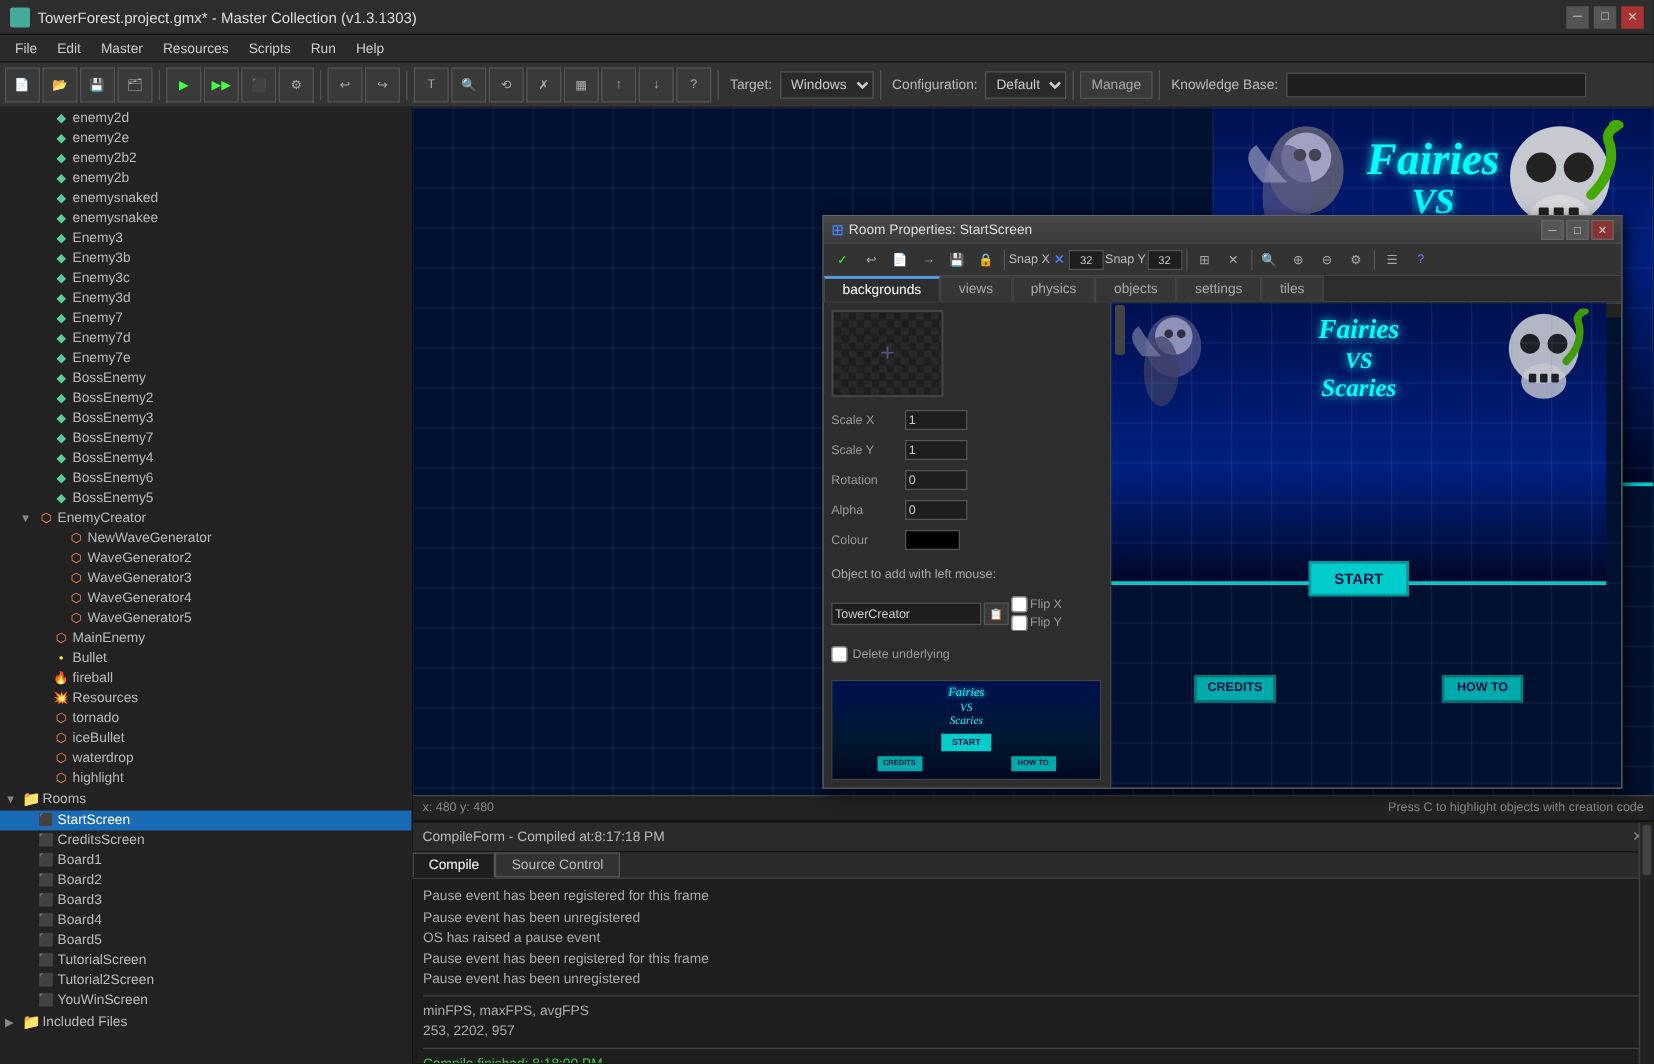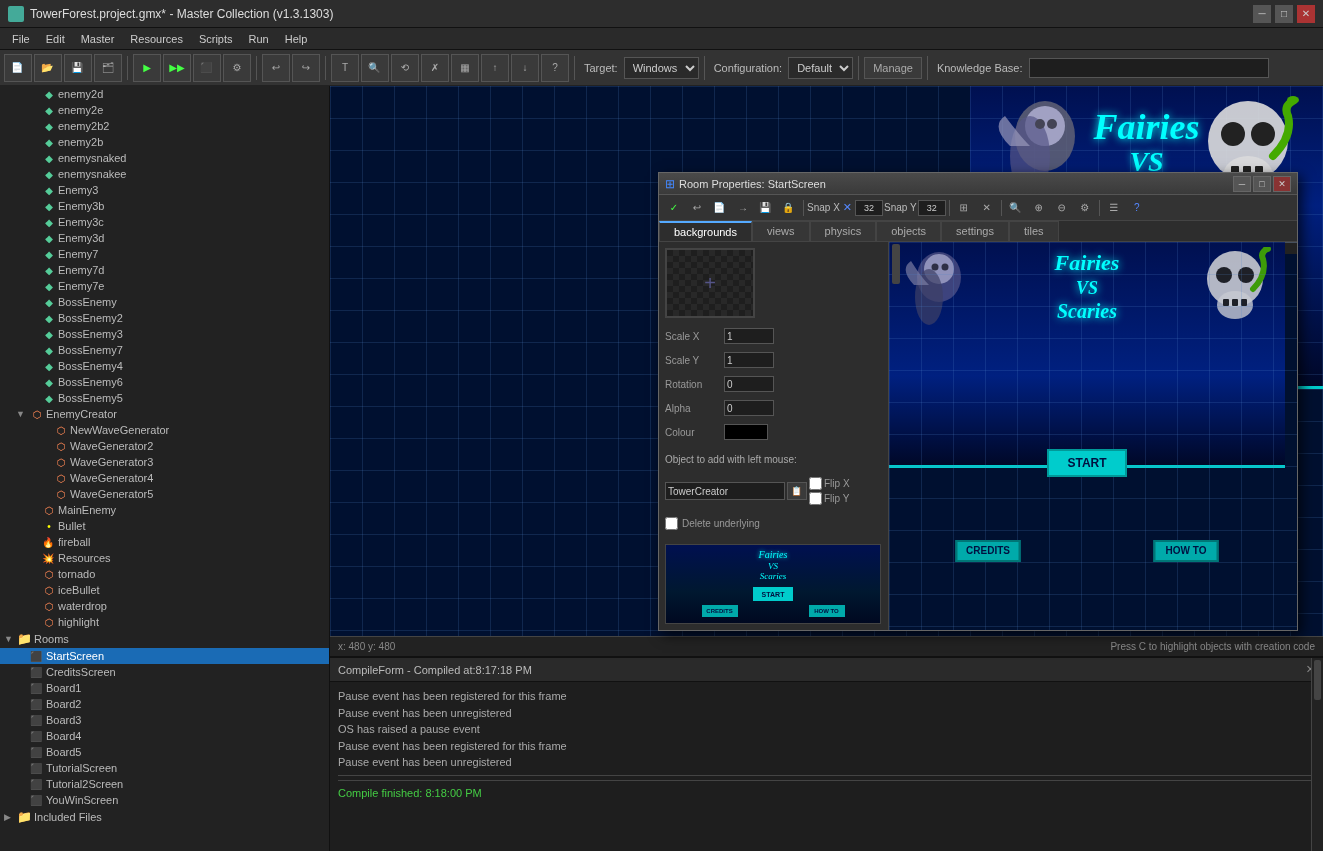--- a/index.html
+++ b/index.html
@@ -1156,27 +1156,33 @@
           <div class="rw-hscroll"></div>
         </div>
       </div>
     </div>
 
     <div id="bottom-panel">
       <div class="compile-header">
         <span>CompileForm - Compiled at:8:17:18 PM</span>
         <button style="background:transparent;border:none;color:#888;cursor:pointer;font-size:11px;">✕</button>
       </div>
+      <div style="display:flex;background:#2a2a2a;border-bottom:1px solid #444;">
+        <div class="compile-tab active">Compile</div>
+        <div class="compile-tab">Source Control</div>
+      </div>
       <div class="log-content">
         <div class="log-line">Pause event has been registered for this frame</div>
         <div class="log-line">Pause event has been unregistered</div>
         <div class="log-line">OS has raised a pause event</div>
         <div class="log-line">Pause event has been registered for this frame</div>
         <div class="log-line">Pause event has been unregistered</div>
         <hr class="log-divider">
+        <div class="log-line">minFPS, maxFPS, avgFPS</div>
+        <div class="log-line">253, 2202, 957</div>
         <hr class="log-divider">
         <div class="log-success">Compile finished: 8:18:00 PM</div>
       </div>
 
       <div style="position:absolute;right:0;top:0;bottom:0;width:12px;background:#222;border-left:1px solid #444;">
         <div style="background:#444;height:40px;margin:2px;border-radius:2px;"></div>
       </div>
     </div>
   </div>
 </div>

